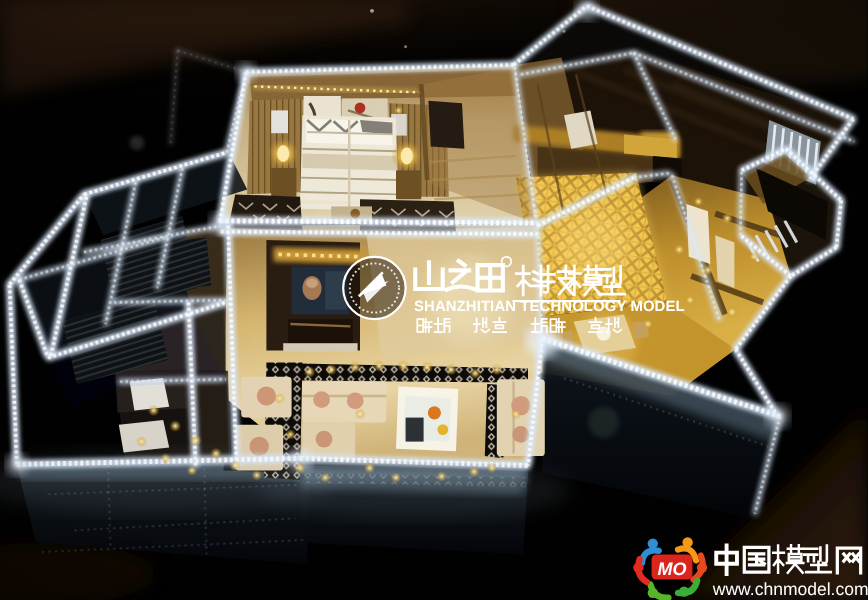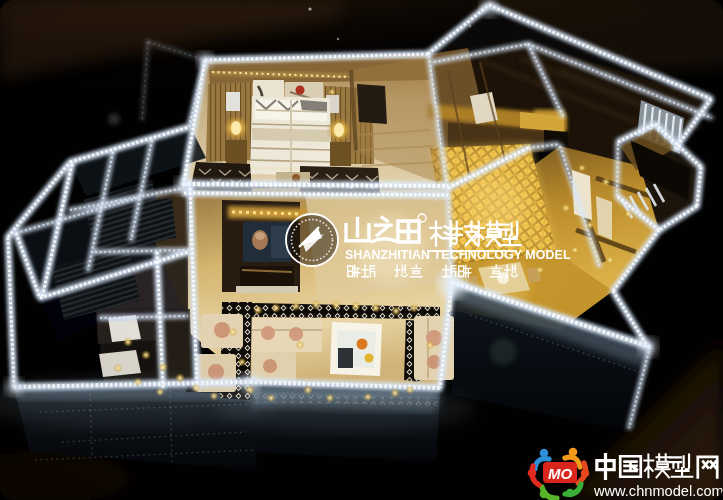--- a/index.html
+++ b/index.html
@@ -1,16 +1,16 @@
 <!DOCTYPE html>
 <html><head>
 <meta charset="utf-8">
 <style>
 html,body{margin:0;padding:0;background:#000;}
-#stage{width:723px;height:500px;position:relative;overflow:hidden;font-family:"Liberation Sans",sans-serif;filter:blur(0.4px);border-radius:13px;}
+#stage{width:723px;height:500px;position:relative;overflow:hidden;font-family:"Liberation Sans",sans-serif;filter:blur(0.4px);}
 .led{stroke:#fff;stroke-width:3.0;stroke-dasharray:2.4 2.2;fill:none;}
 .ledb{stroke:#fff;stroke-width:4.0;stroke-dasharray:2.6 2.2;fill:none;}
 .ledd{stroke:#e8f1f8;stroke-width:2.2;stroke-dasharray:2 2.6;fill:none;opacity:.75;}
 .ledf{stroke:#c4d4e0;stroke-width:1.5;stroke-dasharray:1.8 3.6;fill:none;opacity:.22;}
 </style>
 </head>
 <body>
 <div id="stage">
 <svg width="723" height="500" viewBox="0 0 723 500" xmlns="http://www.w3.org/2000/svg">
 <defs>

